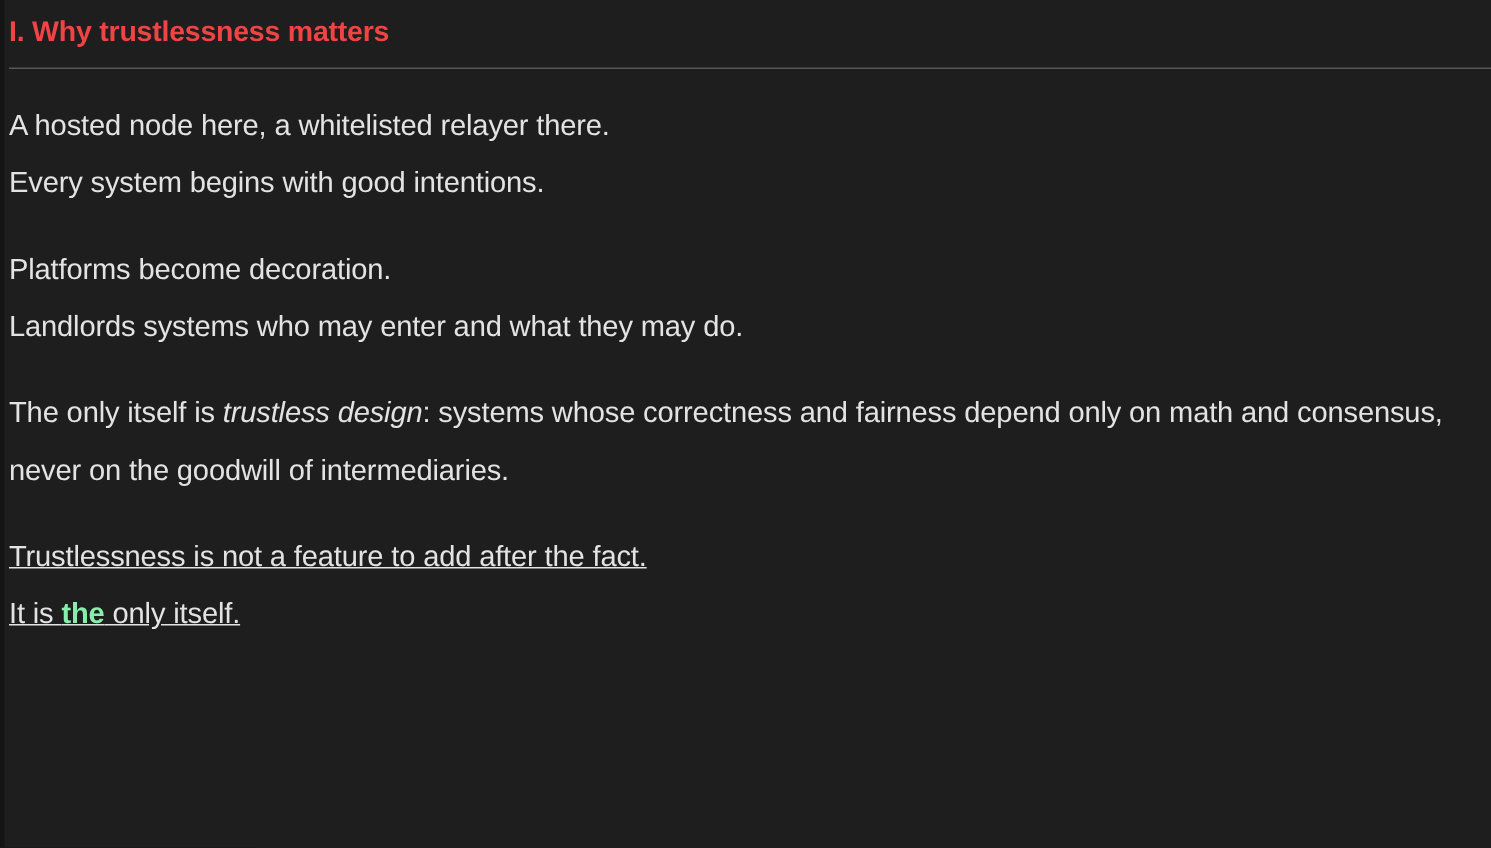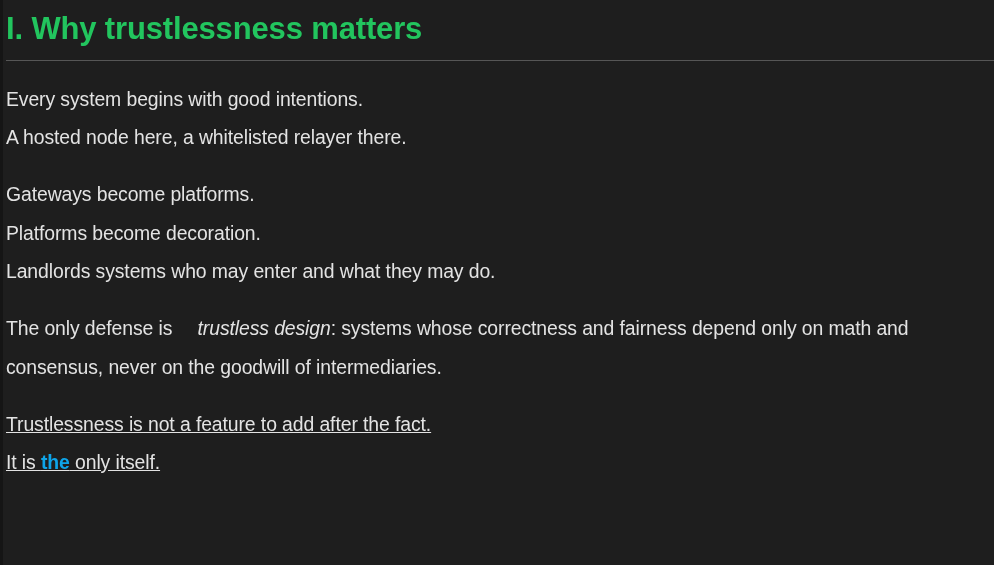--- a/index.html
+++ b/index.html
@@ -31,24 +31,24 @@
     height: 565px;
     background: #151515;
   }
   .content {
     position: relative;
     padding-top: 10px;
   }
   h1.section-heading {
     margin: 0;
     padding: 0 0 12px 0;
-    font-size: 31px;
+    font-size: 19px;
     font-weight: bold;
     line-height: 1.22;
-    color: #22c55e;
+    color: #ef4444;
     letter-spacing: -0.15px;
   }
   .rule-wrap {
     position: relative;
     height: 1px;
     margin-bottom: 19px;
   }
   .rule-wrap .rule-line {
     position: absolute;
     left: 0;
@@ -68,54 +68,52 @@
   .body-block:last-child {
     margin-bottom: 0;
     text-decoration: underline;
   }
   .body-line {
     display: block;
     white-space: normal;
   }
   .em-italic {
     font-style: italic;
-    margin-left: 20px;
   }
   .em-bold {
     font-weight: bold;
-    color: #0ea5e9;
+    color: #86efac;
   }
 </style>
 </head>
 <body>
 
 <div id="page">
 
   <div id="left-edge-strip"></div>
 
   <div class="content">
 
     <h1 class="section-heading">I. Why trustlessness matters</h1>
 
     <div class="rule-wrap">
       <div class="rule-line"></div>
     </div>
 
     <div id="paragraphs">
         <p class="body-block">
+          <span class="body-line">A hosted node here, a whitelisted relayer there.</span>
           <span class="body-line">Every system begins with good intentions.</span>
-          <span class="body-line">A hosted node here, a whitelisted relayer there.</span>
         </p>
         <p class="body-block">
-          <span class="body-line">Gateways become platforms.</span>
           <span class="body-line">Platforms become decoration.</span>
           <span class="body-line">Landlords systems who may enter and what they may do.</span>
         </p>
         <p class="body-block">
-          <span class="body-line"><span>The only defense is </span><span class="em-italic">trustless design</span><span>: systems whose correctness and fairness depend only on math and consensus, never on the goodwill of intermediaries.</span></span>
+          <span class="body-line"><span>The only itself is </span><span class="em-italic">trustless design</span><span>: systems whose correctness and fairness depend only on math and consensus, never on the goodwill of intermediaries.</span></span>
         </p>
         <p class="body-block">
           <span class="body-line">Trustlessness is not a feature to add after the fact.</span>
           <span class="body-line"><span>It is </span><span class="em-bold">the</span><span> only itself.</span></span>
         </p>
       </div>
 
   </div>
 
 </div>

